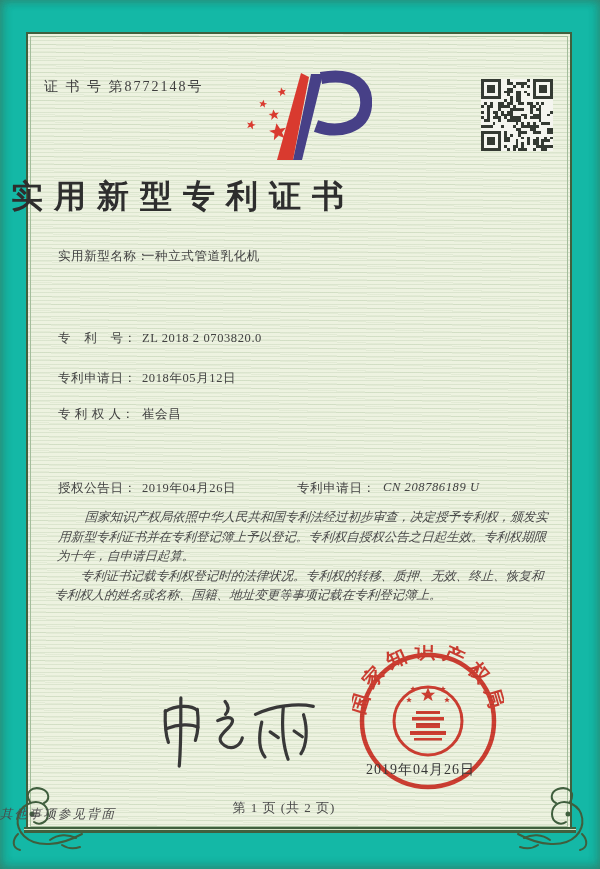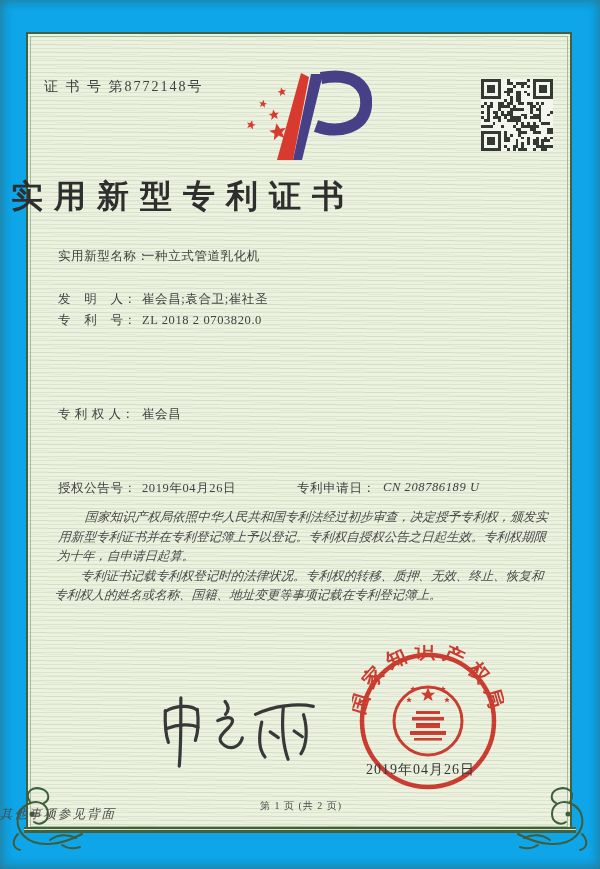--- a/index.html
+++ b/index.html
@@ -1,18 +1,18 @@
 <!DOCTYPE html>
 <html lang="zh"><head>
 <meta charset="utf-8">
 <style>
   html,body{margin:0;padding:0;background:#c9c4b2;}
   .page{
     position:relative;width:600px;height:869px;overflow:hidden;
-    background:#0ea5e9;
+    background:#14b8a6;
     font-family:"Liberation Serif","DejaVu Serif",serif;
     color:#3d3d3d;
   }
   .page::after{ 
     content:"";position:absolute;inset:0;pointer-events:none;z-index:40;
     box-shadow:inset 0 0 12px rgba(80,78,56,.14),
                inset 5px 0 9px rgba(80,78,56,.16),
                inset -4px 0 8px rgba(80,78,56,.13),
                inset 0 -5px 9px rgba(80,78,56,.15),
                inset 0 4px 7px rgba(80,78,56,.10);
@@ -43,34 +43,34 @@
   .title{
     left:0;top:175px;width:600px;z-index:5;
     font-size:32px;font-weight:600;letter-spacing:11px;padding-left:11px;
     box-sizing:border-box;color:#2e2e2e;white-space:nowrap;
   }
   
   .frow{left:58px;z-index:5;font-size:12.5px;color:#424242;white-space:nowrap;letter-spacing:.6px;}
   .frow .lab{display:inline-block;width:84px;}
   .frow .lab2{position:absolute;left:239px;}
   .frow .val2{position:absolute;left:325px;font-style:italic;}
-  .r0{top:248px}.r1{top:291px}.r2{top:312px}.r3{top:370px}.r4{top:406px}.r5{top:443px}.r6{top:480px}
+  .r0{top:248px}.r1{top:291px}.r2{top:330px}.r3{top:370px}.r4{top:406px}.r5{top:443px}.r6{top:480px}
   
   .paras{
     left:57px;top:508px;width:488px;z-index:5;
     font-size:12.5px;line-height:19.5px;color:#4a4a4a;
     text-align:justify;font-style:italic;transform:skewX(-4deg);
   }
   .paras p{margin:0;text-indent:2em;}
   
   .director{left:62px;top:702px;z-index:5;font-size:15px;line-height:30px;letter-spacing:3px;color:#3a3a3a;}
   .signature{left:148px;top:688px;width:178px;height:82px;z-index:5;}
   .seal{left:352px;top:645px;width:152px;height:152px;z-index:6;opacity:.92;mix-blend-mode:multiply;}
   .seal-date{left:366px;top:761px;z-index:7;font-size:14px;letter-spacing:1px;color:#383838;white-space:nowrap;}
-  .page-info{left:17px;top:799px;width:568px;text-align:center;z-index:5;font-size:10px;letter-spacing:1px;color:#4a4a4a;}
+  .page-info{left:0;top:799px;width:568px;text-align:center;z-index:5;font-size:13px;letter-spacing:1px;color:#4a4a4a;}
   .back-note{left:0;top:806px;width:600px;text-align:left;z-index:5;font-size:12.5px;letter-spacing:2px;color:#4d4d4d;font-style:italic;}
 </style>
 </head>
 <body>
 
 <div class="page">
 
   <div class="abs frame">
     <div class="frame-inner"></div>
   </div>
@@ -316,31 +316,31 @@
       <rect x="0" y="18" width="7" height="7" fill="#343a33"></rect>
       <rect x="1" y="19" width="5" height="5" fill="#f4f5ef"></rect>
       <rect x="2" y="20" width="3" height="3" fill="#343a33"></rect>
     </svg>
 
   <div class="abs title">实用新型专利证书</div>
 
   <div class="abs frow r0">
     <span class="lab">实用新型名称：</span><span class="val">一种立式管道乳化机</span>
   </div>
-  <div class="abs frow r1">
-    <span class="lab">发　明　人：</span><span class="val">崔会昌;袁合卫;崔社圣</span>
-  </div>
   <div class="abs frow r2">
     <span class="lab">专　利　号：</span><span class="val">ZL 2018 2 0703820.0</span>
   </div>
+  <div class="abs frow r3">
+    <span class="lab">专利申请日：</span><span class="val">2018年05月12日</span>
+  </div>
   <div class="abs frow r4">
     <span class="lab">专 利 权 人：</span><span class="val">崔会昌</span>
   </div>
   <div class="abs frow r6">
-    <span class="lab">授权公告号：</span><span class="val">2019年04月26日</span>
+    <span class="lab">授权公告日：</span><span class="val">2019年04月26日</span>
     <span class="lab2">专利申请日：</span>
     <span class="val2">CN 208786189 U</span>
   </div>
 
   <div class="abs paras">
     <p>国家知识产权局依照中华人民共和国专利法经过初步审查，决定授予专利权，颁发实用新型专利证书并在专利登记簿上予以登记。专利权自授权公告之日起生效。专利权期限为十年，自申请日起算。</p>
     <p>专利证书记载专利权登记时的法律状况。专利权的转移、质押、无效、终止、恢复和专利权人的姓名或名称、国籍、地址变更等事项记载在专利登记簿上。</p>
   </div>
 
 

